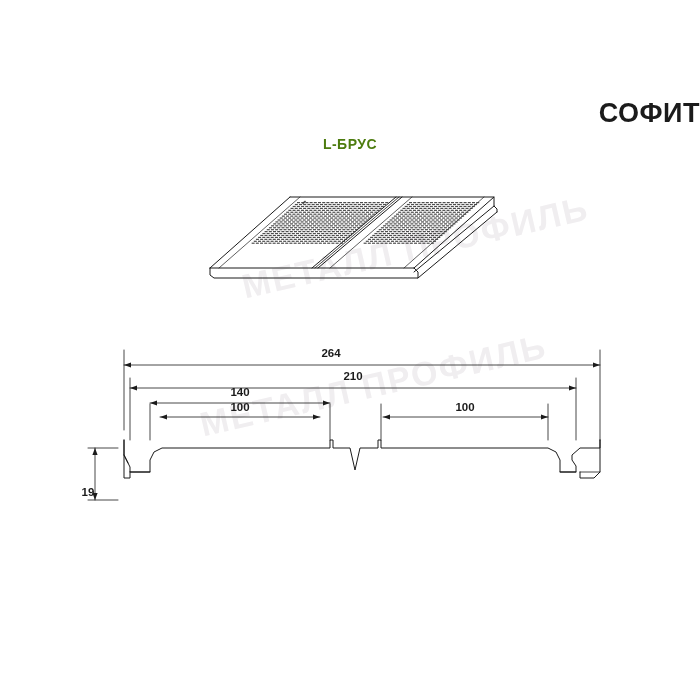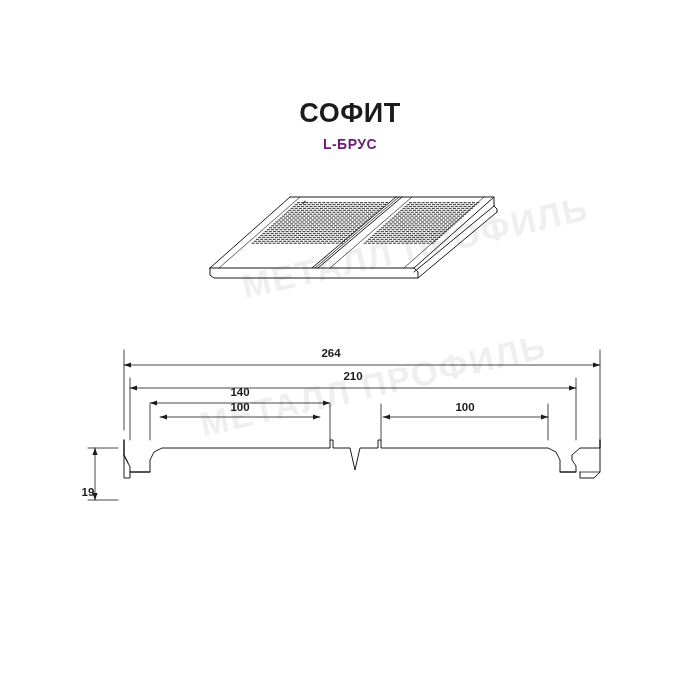--- a/index.html
+++ b/index.html
@@ -19,36 +19,36 @@
     position: absolute;
     inset: 0;
     width: 700px;
     height: 700px;
   }
   .title {
     position: absolute;
     top: 98px;
     left: 0;
     width: 700px;
-    text-align: center;
+    text-align: right;
     font-size: 27px;
     font-weight: bold;
     letter-spacing: 0.5px;
     color: #1b1b1b;
   }
   .subtitle {
     position: absolute;
     top: 136px;
     left: 0;
     width: 700px;
     text-align: center;
     font-size: 14px;
     font-weight: bold;
     letter-spacing: 0.5px;
-    color: #701a75;
+    color: #4d7c0f;
   }
   .footer-note {
     position: absolute;
     top: 580px;
     left: 0;
     width: 700px;
     text-align: center;
     font-size: 12.5px;
     font-weight: bold;
     letter-spacing: 0.3px;

